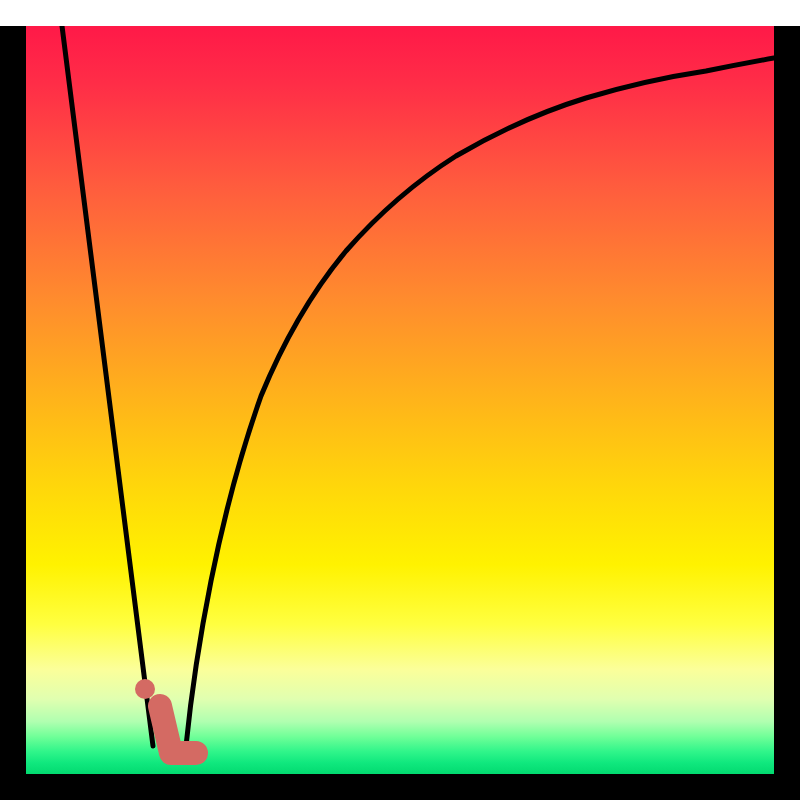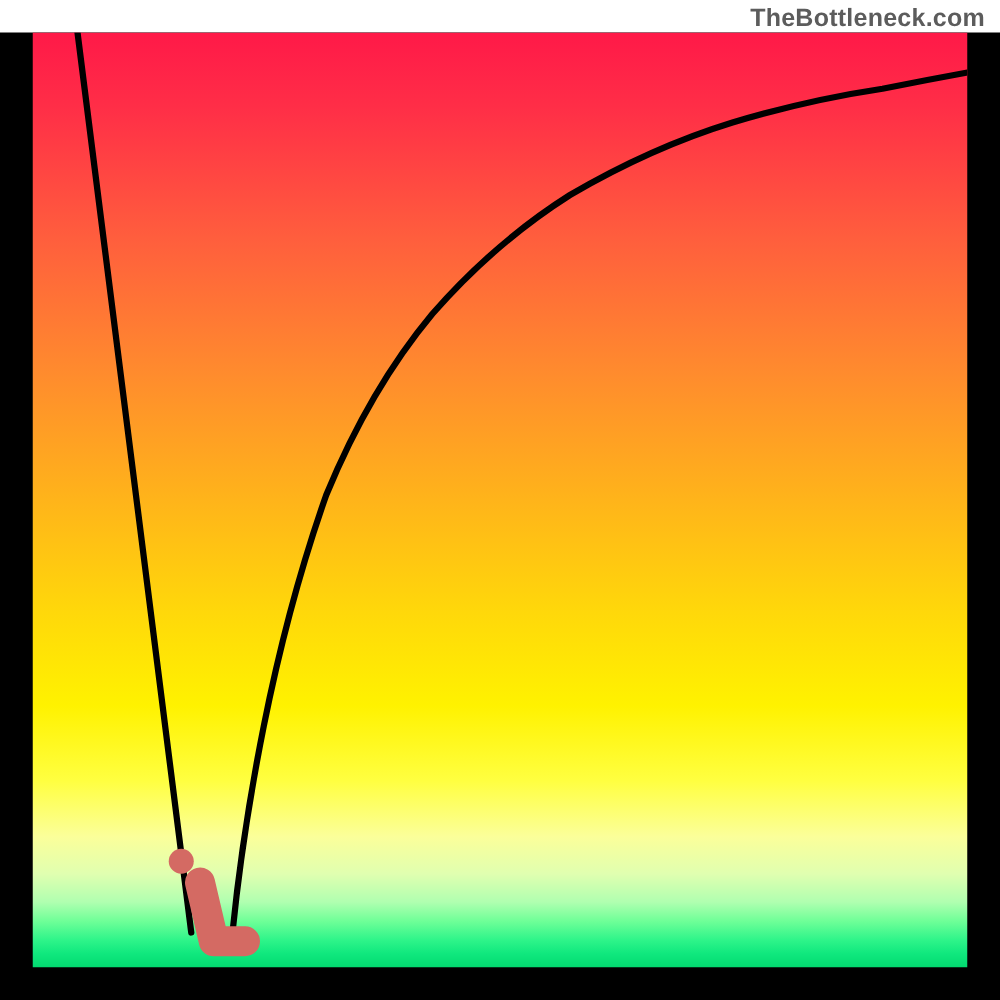--- a/index.html
+++ b/index.html
@@ -65,21 +65,20 @@
     inset: 0;
     width: 100%;
     height: 100%;
   }
 </style>
 </head>
 <body>
 
 <div class="stage">
 
-  <div class="watermark">TheBottleneck.com</div>
 
   <div class="outer">
     <div class="plot">
       <div class="gradient"></div>
 
       <svg class="curves" viewBox="0 0 748 748" preserveAspectRatio="none">
 
         <path d="M 36 0 L 127 720" stroke="#000" stroke-width="5" fill="none" stroke-linecap="round"></path>
 
         <path d="M 160 720

